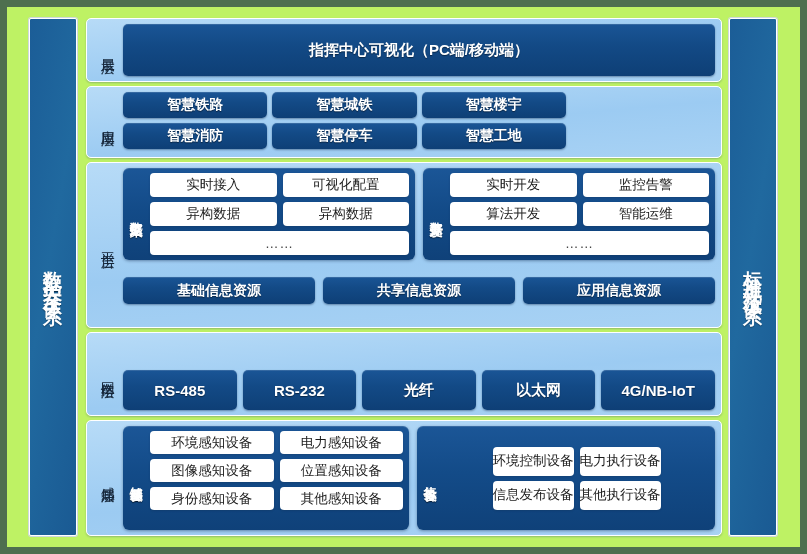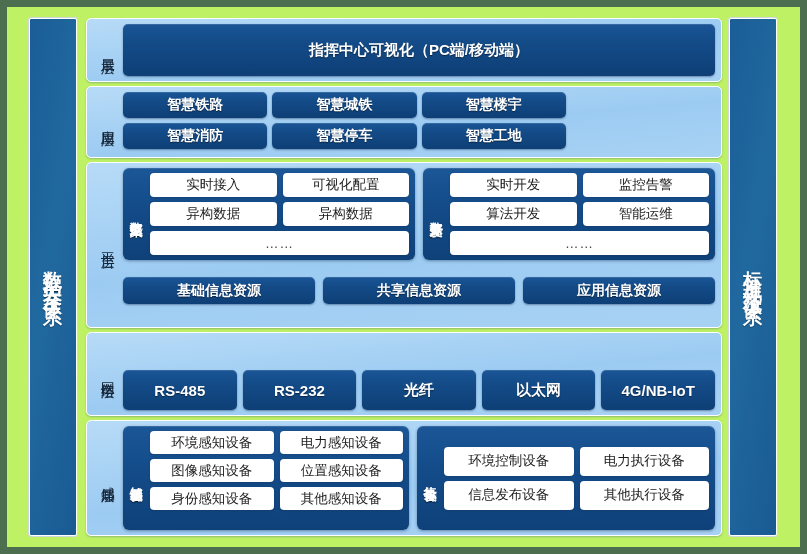--- a/index.html
+++ b/index.html
@@ -299,21 +299,21 @@
                 <div class="chip chip-white">身份感知设备</div>
                 <div class="chip chip-white">其他感知设备</div>
               </div>
             </div>
           </div>
 
           <div class="group sense-right">
             <div class="group-label">
               <span>执行设备</span>
             </div>
-            <div class="group-items" style="justify-content:center;">
+            <div class="group-items" style="justify-content:center;align-items:center;">
               <div class="group-pair">
                 <div class="chip chip-white">环境控制设备</div>
                 <div class="chip chip-white">电力执行设备</div>
               </div>
               <div class="group-pair">
                 <div class="chip chip-white">信息发布设备</div>
                 <div class="chip chip-white">其他执行设备</div>
               </div>
             </div>
           </div>

